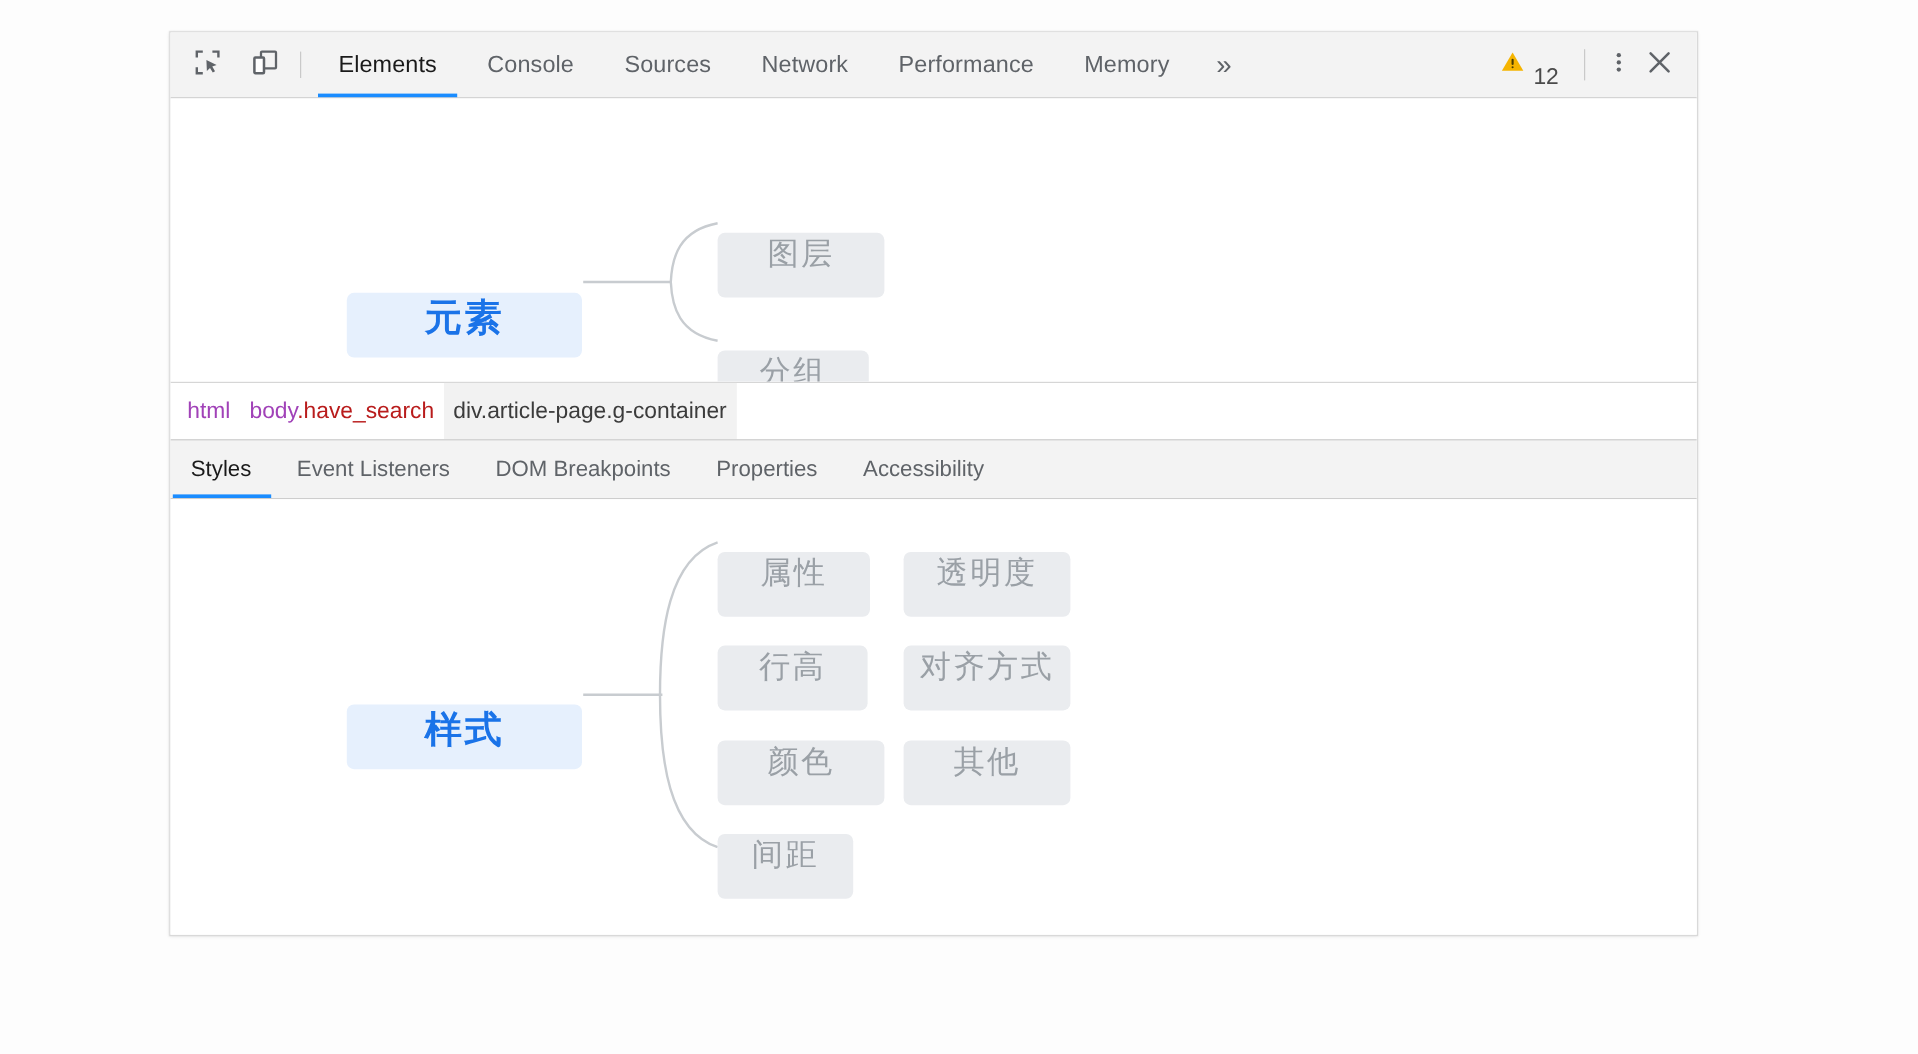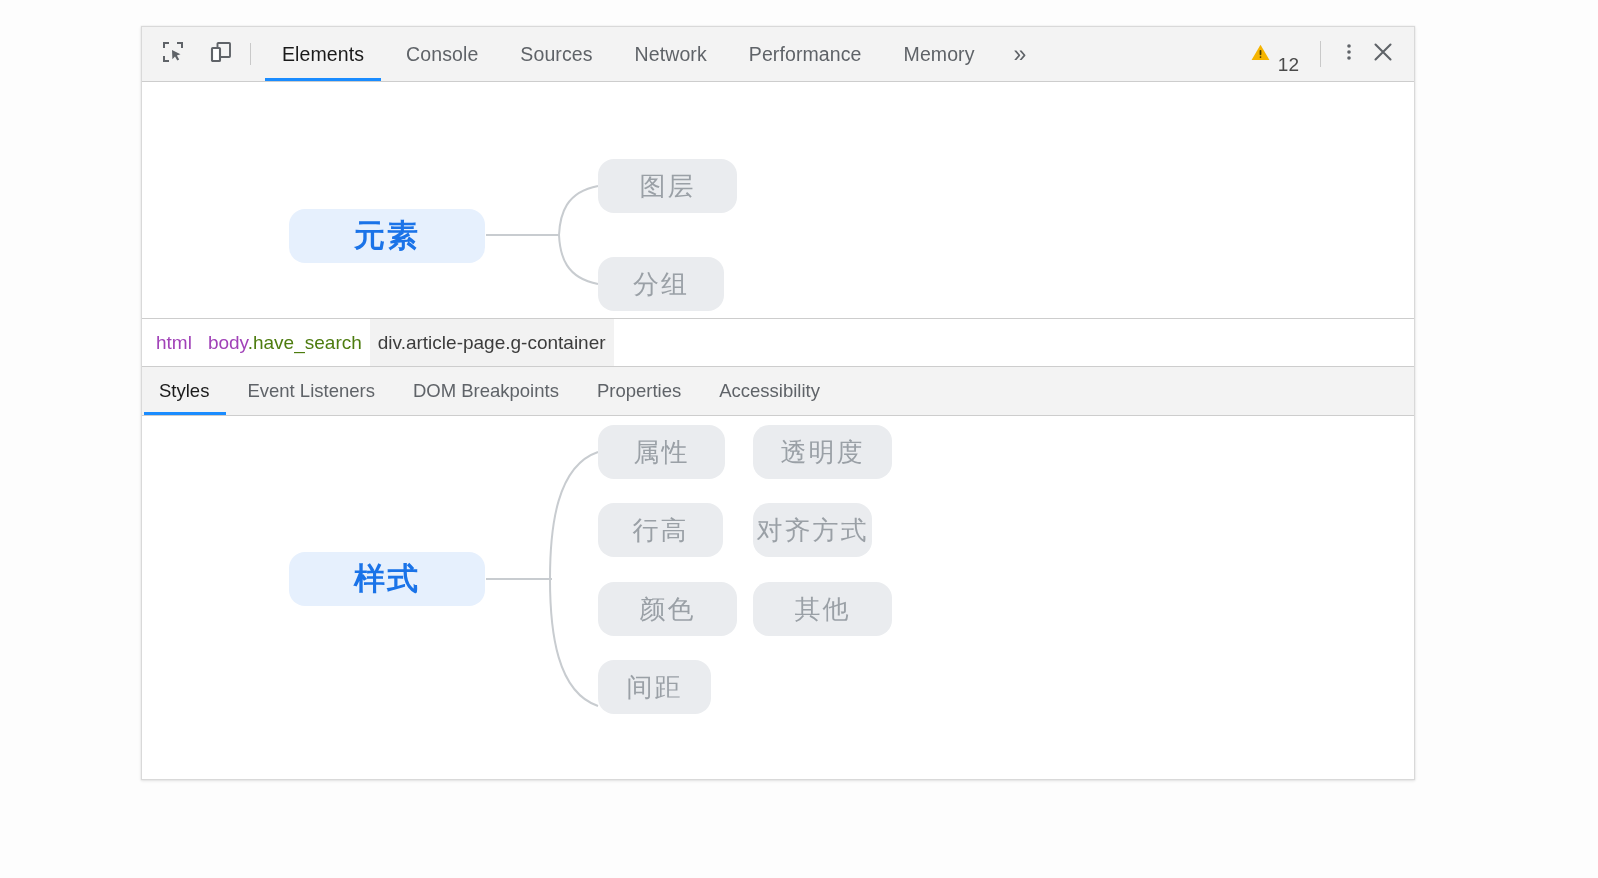--- a/index.html
+++ b/index.html
@@ -157,21 +157,21 @@
   .crumb {
     display: flex;
     align-items: center;
     padding: 0 8px;
     cursor: pointer;
     white-space: nowrap;
   }
   .crumb:first-child { padding-left: 14px; }
   .crumb.selected { background: #f2f2f2; }
   .crumb .tag-name   { color: #a142b8; }
-  .crumb .class-name { color: #4d7c0f; }
+  .crumb .class-name { color: #b91c1c; }
   .crumb.selected .node-text { color: #3c3c3c; }
 
   
   .styles-tabbar {
     height: 50px;
     min-height: 50px;
     background: #f3f3f3;
     border-top: 1px solid #cdcdcd;
     border-bottom: 1px solid #cdcdcd;
     display: flex;
@@ -207,26 +207,27 @@
     position: relative;
     overflow: hidden;
   }
 
   
   .mindmap { position: absolute; }
 
   .node {
     position: absolute;
     display: flex;
-    align-items: center;
+    align-items: flex-start;
     justify-content: center;
-    border-radius: 16px;
+    border-radius: 6px;
     box-sizing: border-box;
     font-weight: 700;
     white-space: nowrap;
+    margin-top: 35px;
   }
   .node.root {
     background: #e6f0fd;
     color: #1a73e8;
     font-size: 31px;
     letter-spacing: 2px;
   }
   .node.leaf {
     background: #eaecef;
     color: #9aa0a6;
@@ -404,21 +405,21 @@
       <div class="node leaf" style="left:456px;top:166px;width:139px;height:54px;">
         <span>颜色</span>
       </div>
       <div class="node leaf" style="left:456px;top:244px;width:113px;height:54px;font-family:Liberation Serif, serif;">
         <span>间距</span>
       </div>
 
       <div class="node leaf" style="left:611px;top:9px;width:139px;height:54px;">
         <span>透明度</span>
       </div>
-      <div class="node leaf" style="left:611px;top:87px;width:119px;height:54px;">
+      <div class="node leaf" style="left:611px;top:87px;width:139px;height:54px;">
         <span>对齐方式</span>
       </div>
       <div class="node leaf" style="left:611px;top:166px;width:139px;height:54px;">
         <span>其他</span>
       </div>
     </div>
   </div>
 
 </div>
 

